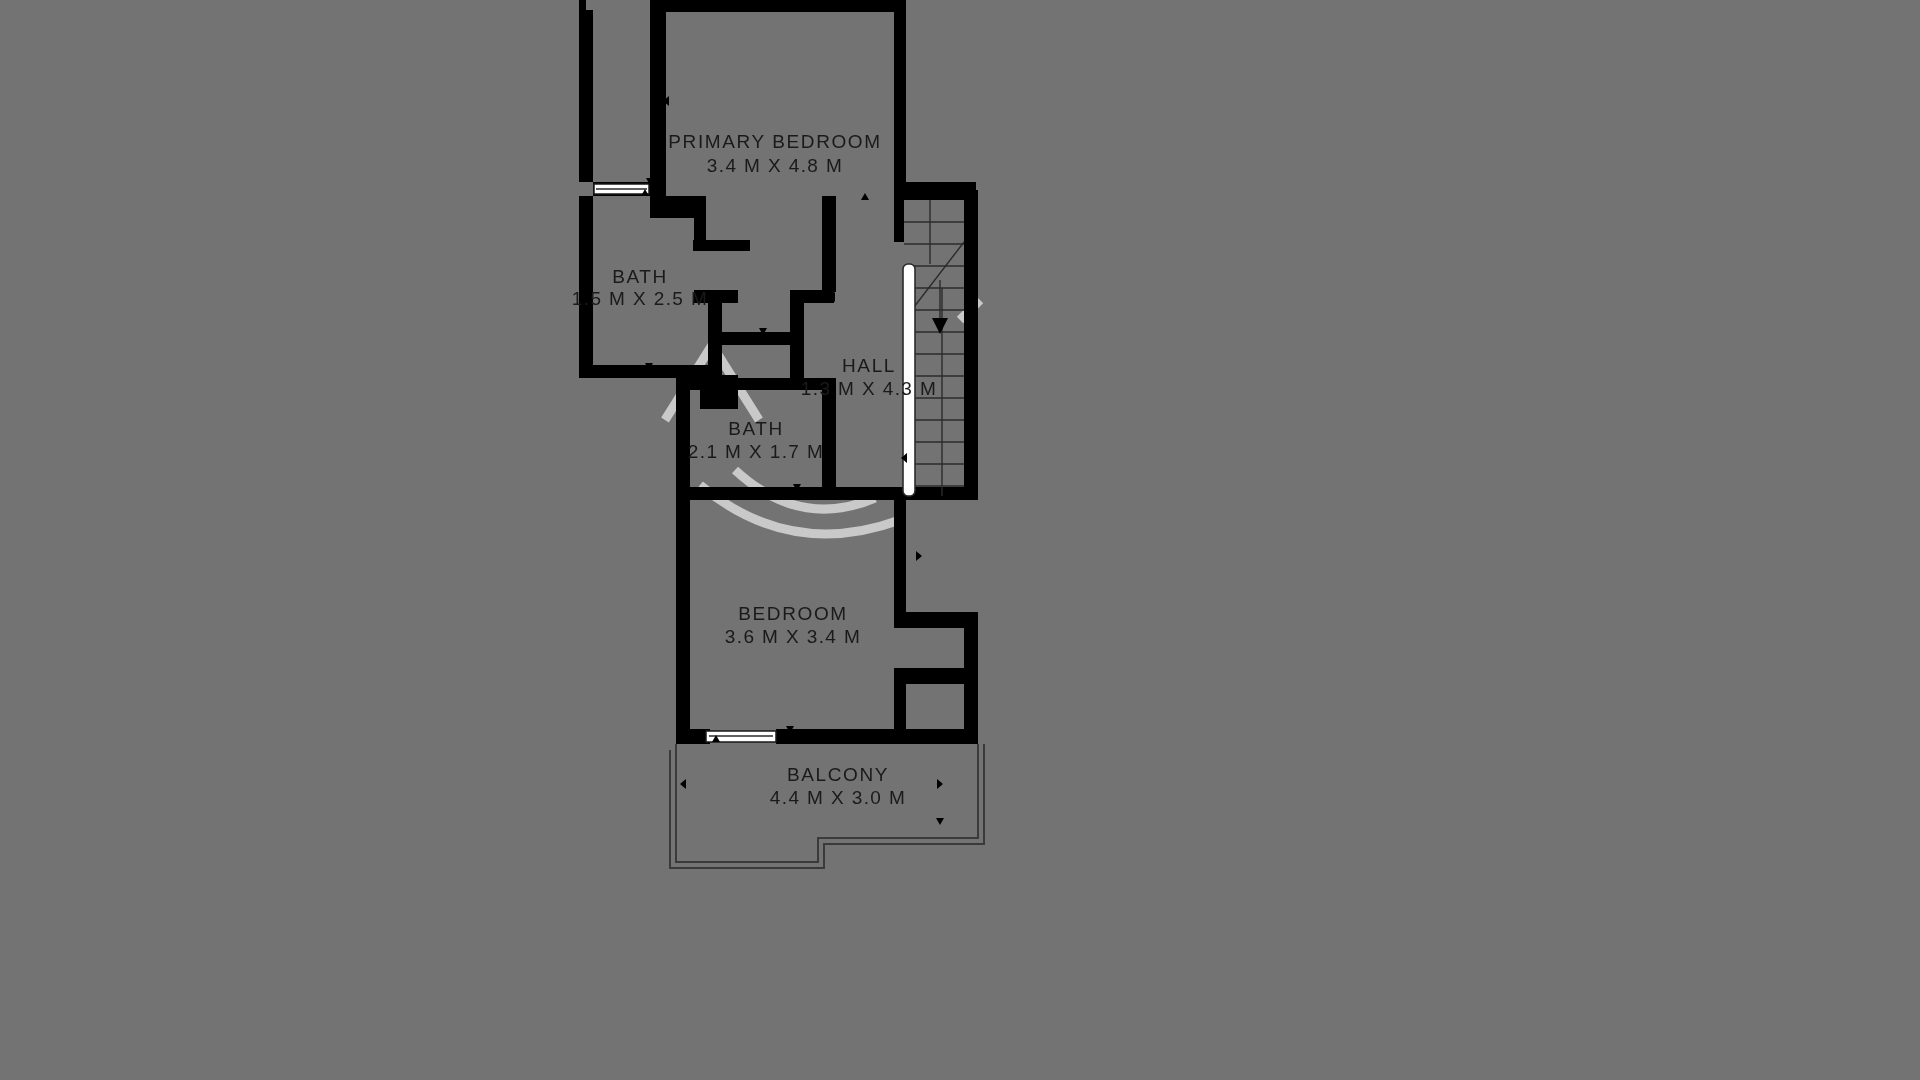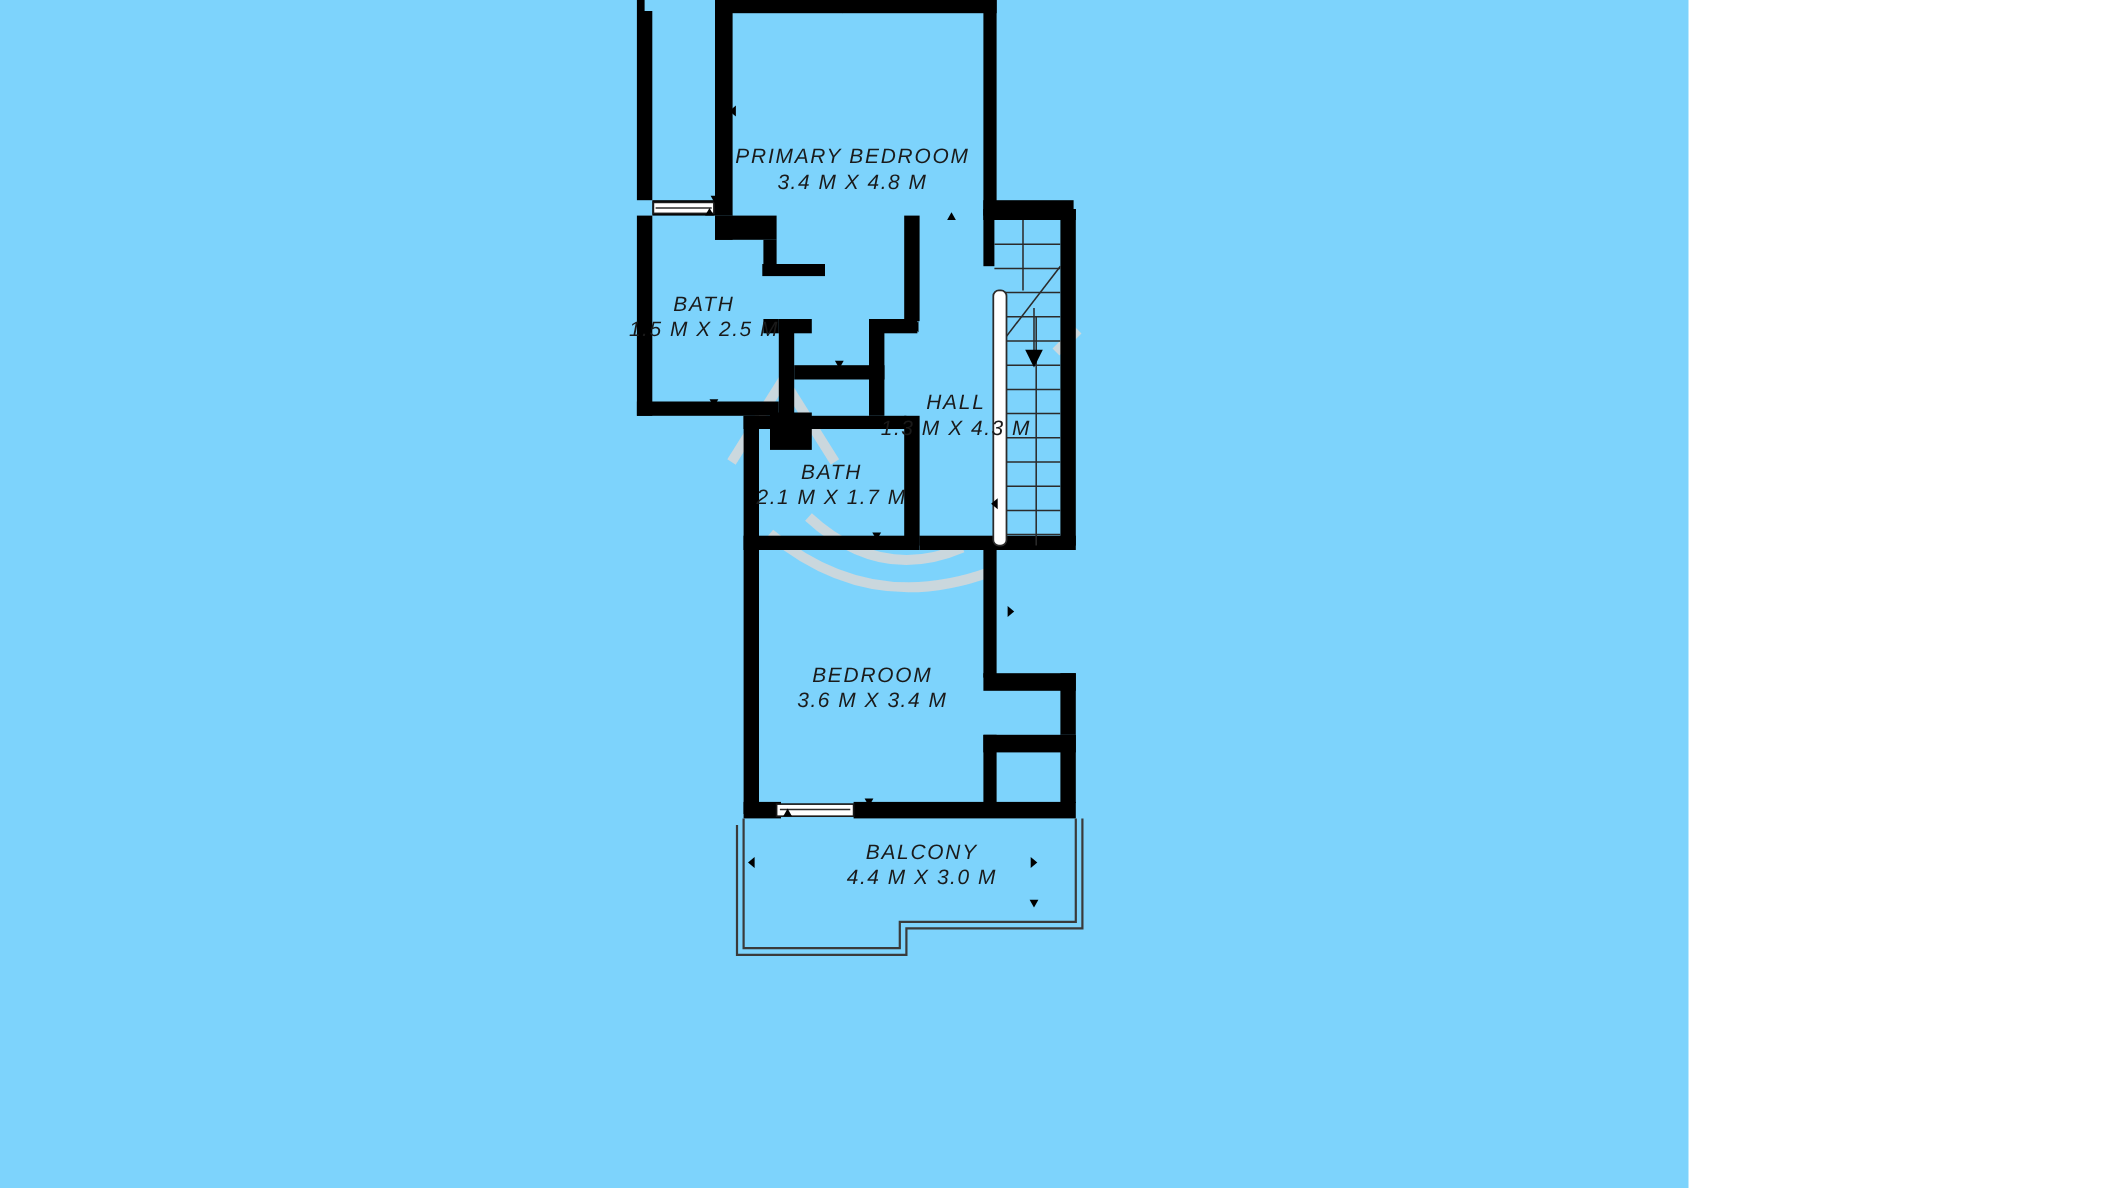--- a/index.html
+++ b/index.html
@@ -7,24 +7,23 @@
     margin: 0;
     padding: 0;
     background: #ffffff;
     width: 1920px;
     height: 1080px;
     overflow: hidden;
     font-family: "Liberation Sans", sans-serif;
   }
   #plan-root {
     position: relative;
-    width: 1535px;
+    width: 1920px;
     height: 1080px;
-    background: #7dd3fc;
-    font-style: italic;
+    background: #737373;
   }
   svg#floorplan {
     position: absolute;
     left: 0;
     top: 0;
     width: 1920px;
     height: 1080px;
     display: block;
   }
   .room-label {

